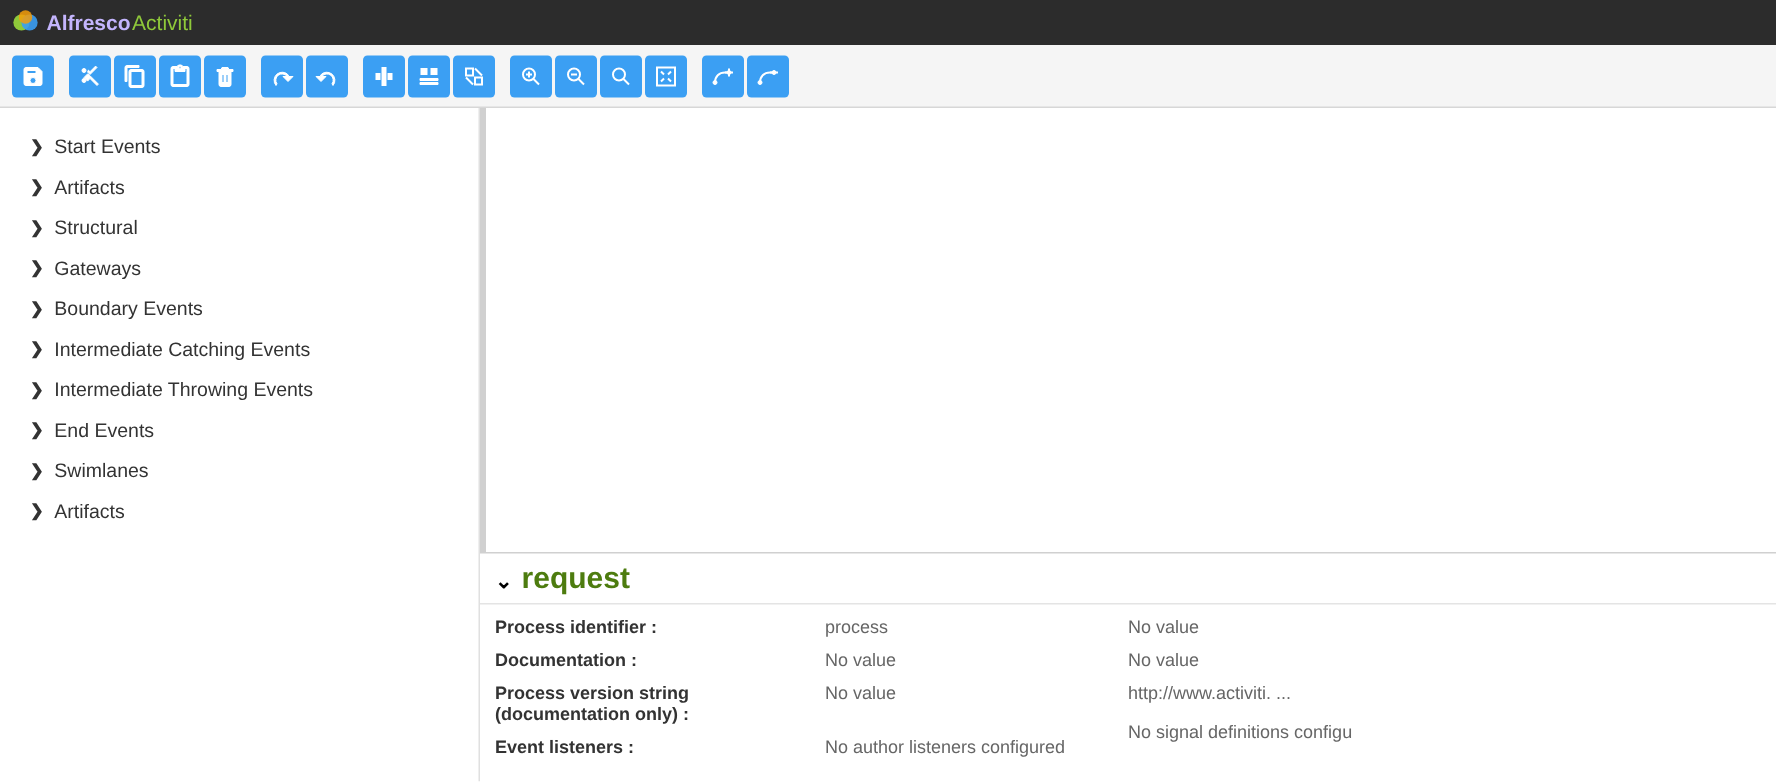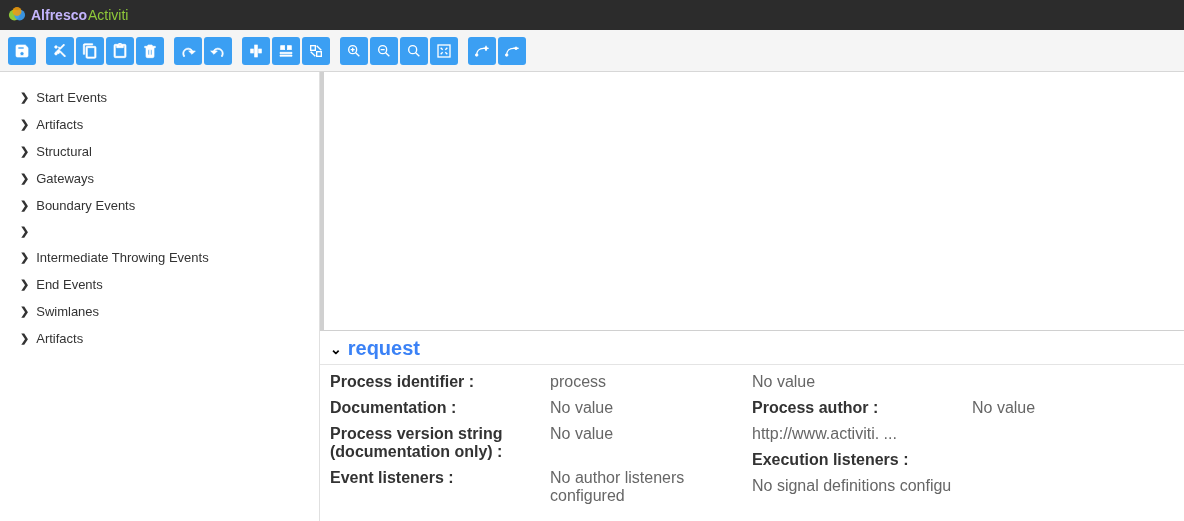--- a/index.html
+++ b/index.html
@@ -19,24 +19,24 @@
 .side { width:320px; border-right:1px solid #e0e0e0; padding:12px 6px; overflow-y:auto; }
 .side-item { display:flex; align-items:center; padding:6px 14px; font-size:13px; color:#333; cursor:pointer; }
 .side-item .chev { margin-right:7px; font-size:11px; font-weight:bold; }
 
 .canvas-wrap { flex:1; display:flex; flex-direction:column; position:relative; }
 .canvas { flex:1; background:#fff; border-left:4px solid #d0d0d0; }
 
 .prop-panel { border-top:1px solid #d0d0d0; background:#fff; }
 .prop-head { display:flex; align-items:center; padding:6px 10px 4px 10px; }
 .prop-head .chev { font-size:14px; margin-right:6px; font-weight:bold; }
-.prop-head .ttl { font-size:20px; font-weight:700; color:#3b82f6; }
+.prop-head .ttl { font-size:20px; font-weight:700; color:#4d7c0f; }
 .prop-body { display:flex; padding:6px 10px 10px 10px; gap:0; border-top:1px solid #e4e4e4; }
 .pcol { flex:1; }
-.prow { display:flex; margin-bottom:4px; font-size:16px; }
+.prow { display:flex; margin-bottom:4px; font-size:12px; }
 .plabel { width:220px; font-weight:700; color:#333; padding:2px 0; }
 .pval { flex:1; color:#666; padding:2px 0; }
 </style>
 </head>
 <body>
 
 <div class="topbar">
   <span class="logo-icon">
     <svg viewBox="0 0 20 20">
         <circle cx="7" cy="10" r="6" fill="#8fc93a"></circle>
@@ -176,20 +176,21 @@
       <div class="side-item">
         <span class="chev">❯</span>
         <span>Gateways</span>
       </div>
       <div class="side-item">
         <span class="chev">❯</span>
         <span>Boundary Events</span>
       </div>
       <div class="side-item">
         <span class="chev">❯</span>
+        <span>Intermediate Catching Events</span>
       </div>
       <div class="side-item">
         <span class="chev">❯</span>
         <span>Intermediate Throwing Events</span>
       </div>
       <div class="side-item">
         <span class="chev">❯</span>
         <span>End Events</span>
       </div>
       <div class="side-item">
@@ -225,28 +226,26 @@
             <div class="prow">
               <div class="plabel">Event listeners :</div>
               <div class="pval">No author listeners configured</div>
             </div>
           </div>
         <div class="pcol" id="pcol-right">
             <div class="prow">
               <div class="pval">No value</div>
             </div>
             <div class="prow">
-              <div class="plabel">Process author :</div>
               <div class="pval">No value</div>
             </div>
             <div class="prow">
               <div class="pval">http://www.activiti. ...</div>
             </div>
             <div class="prow">
-              <div class="plabel">Execution listeners :</div>
             </div>
             <div class="prow">
               <div class="pval">No signal definitions configu</div>
             </div>
           </div>
       </div>
     </div>
   </div>
 </div>
 

